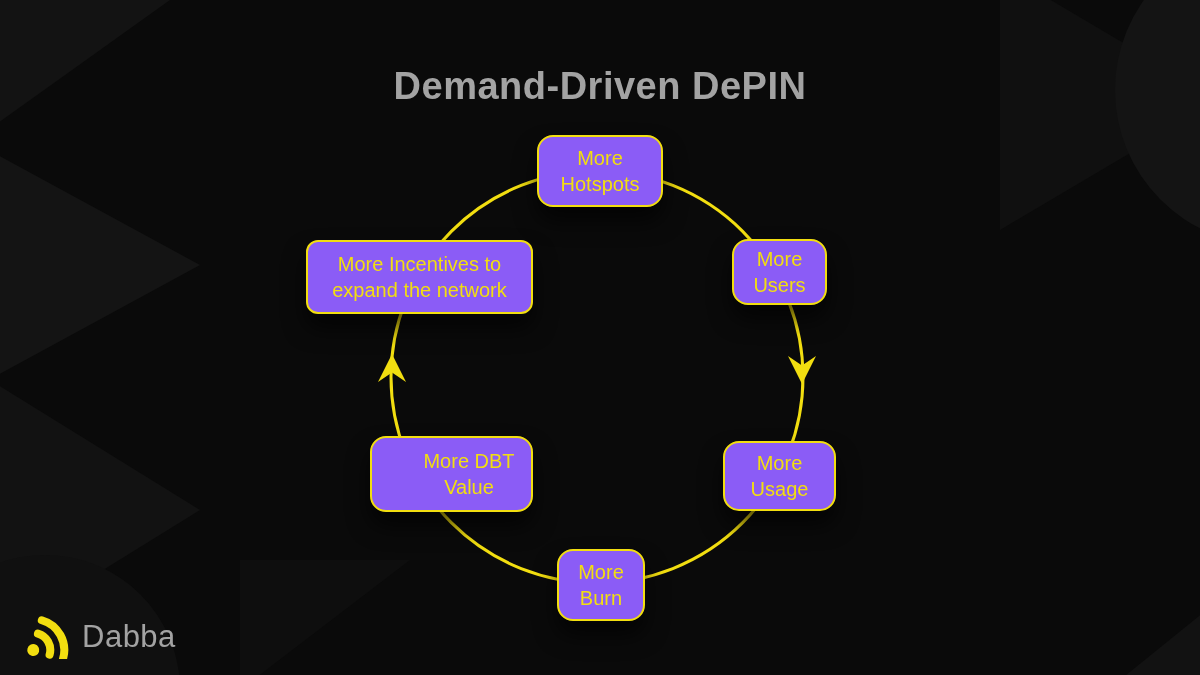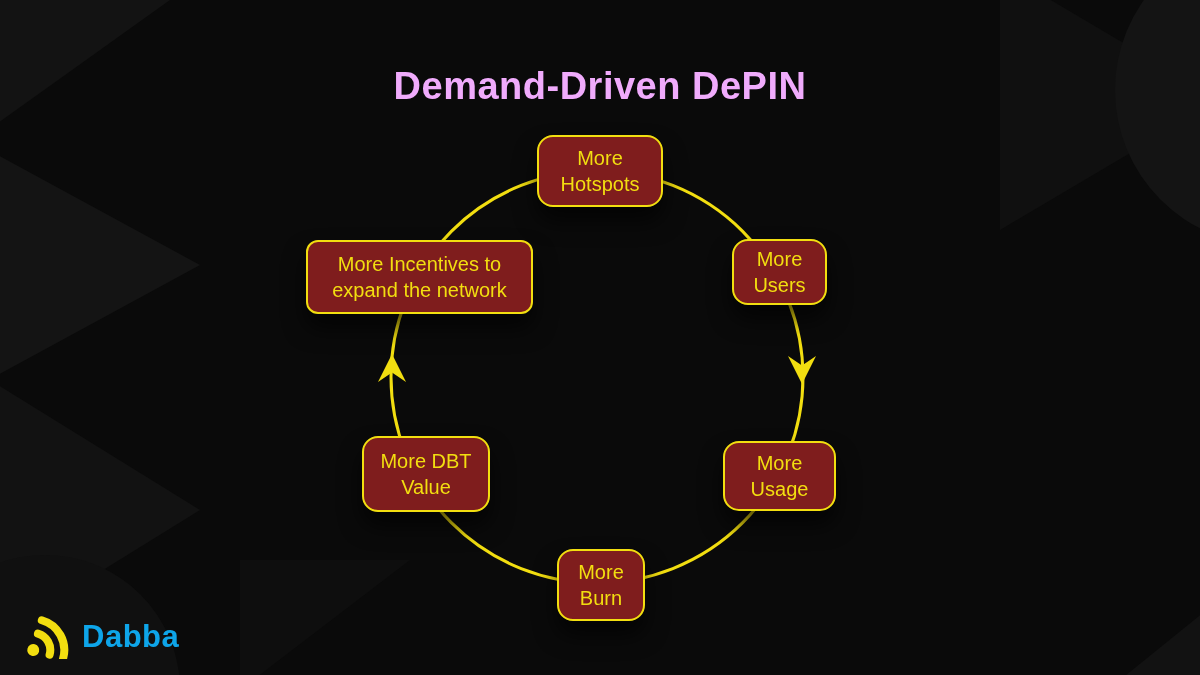--- a/index.html
+++ b/index.html
@@ -14,56 +14,56 @@
   .bg-shape{position:absolute;pointer-events:none;}
   .tri-right{clip-path:polygon(0 0,100% 50%,0 100%);}
   .tri-dr{clip-path:polygon(0 0,100% 0,0 100%);}
   .tri-bl{clip-path:polygon(100% 0,100% 100%,0 100%);}
   .circ{border-radius:50%;}
 
   
   .title{
     position:absolute;top:40px;left:0;width:100%;
     text-align:center;
-    color:#f0abfc;
+    color:#a3a3a3;
     font-size:38px;font-weight:700;
     letter-spacing:.5px;
   }
 
   
   .ring{position:absolute;left:0;top:0;}
 
   
   .node{
     position:absolute;
     display:flex;align-items:center;justify-content:center;
-    background:#7f1d1d;
+    background:#8b5cf6;
     border:2px solid #f2de10;
     border-radius:16px;
     color:#f2de10;
     font-size:20px;font-weight:500;
     line-height:1.3;
     text-align:center;
     white-space:pre-line;
     box-shadow:0 14px 22px rgba(0,0,0,.65);
   }
   .node-hotspots{left:537px;top:135px;width:122px;height:68px;}
   .node-users{left:732px;top:239px;width:91px;height:62px;}
   .node-usage{left:723px;top:441px;width:109px;height:66px;}
   .node-burn{left:557px;top:549px;width:84px;height:68px;}
-  .node-dbt{left:362px;top:436px;width:124px;height:72px;}
+  .node-dbt{left:370px;top:436px;width:124px;height:72px;padding-left:35px;}
   .node-incentives{left:306px;top:240px;width:223px;height:70px;border-radius:12px;}
 
   
   .logo{
     position:absolute;left:24px;bottom:16px;
     display:flex;align-items:center;gap:10px;
   }
   .logo-text{
-    color:#0ea5e9;font-size:31px;font-weight:700;letter-spacing:.5px;
+    color:#a3a3a3;font-size:31px;font-weight:400;letter-spacing:.5px;
   }
 </style>
 </head>
 <body>
 
 <div class="stage">
 
   <div>
     <div class="bg-shape tri-dr" style="left:-40px;top:0;width:210px;height:150px;background:#131313;"></div>
     <div class="bg-shape tri-right" style="left:-30px;top:140px;width:230px;height:250px;background:#141414;"></div>

